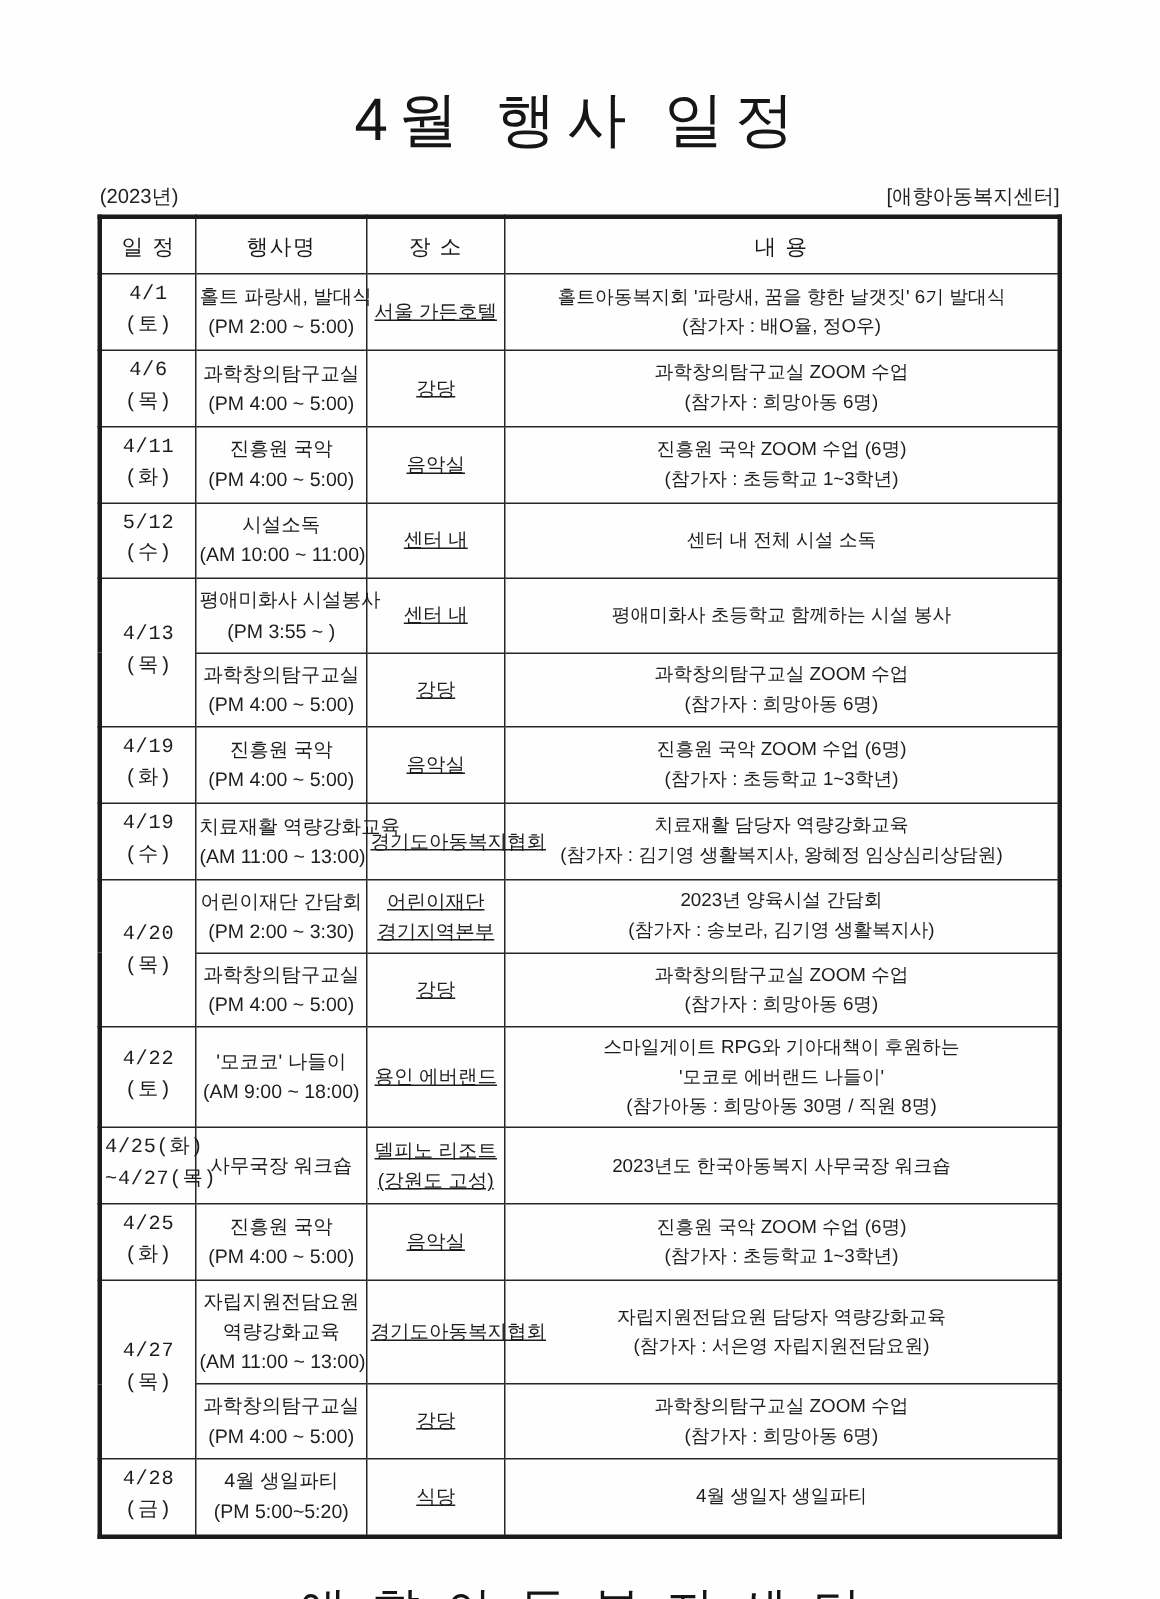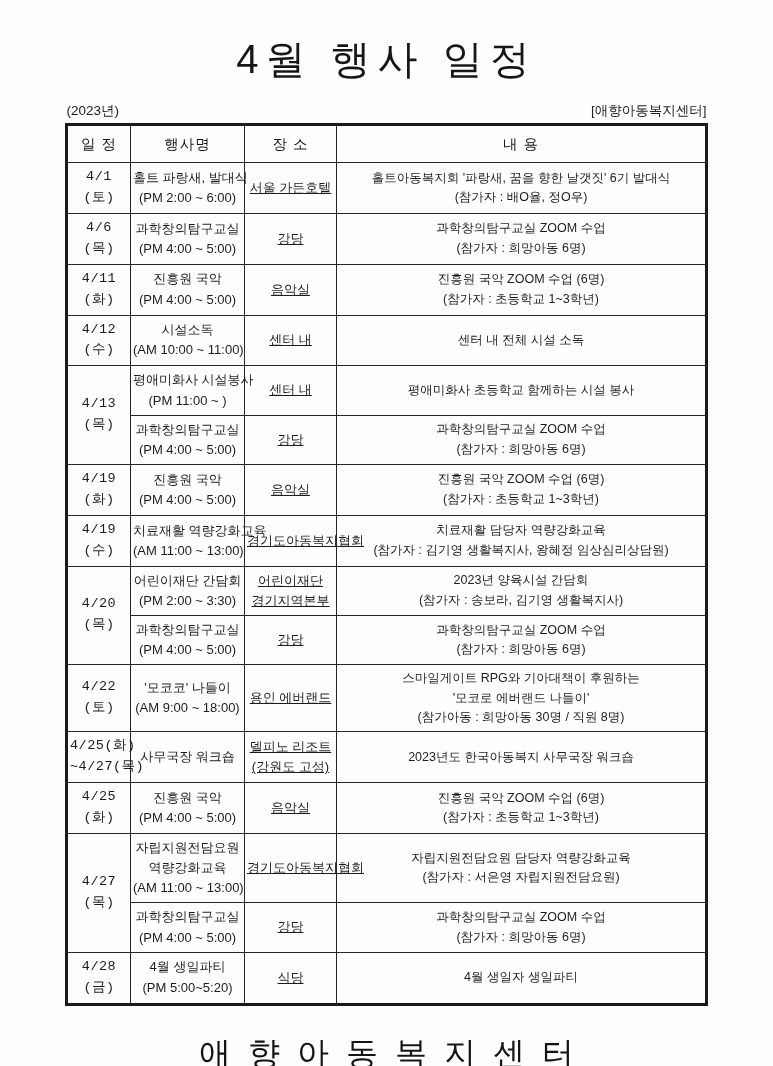--- a/index.html
+++ b/index.html
@@ -11,21 +11,21 @@
   }
   .page{
     position:relative;
     width:773px;
     height:1066px;
     background:#fefefe;
     overflow:hidden;
   }
   .title{
     margin:0;
-    padding-top:32px;
+    padding-top:52px;
     text-align:center;
     font-size:40px;
     font-weight:500;
     letter-spacing:7px;
     color:#161616;
   }
   .meta-row{
     width:640px;
     margin:15px auto 3px auto;
     display:flex;
@@ -106,21 +106,21 @@
         </tr>
     </thead>
     <tbody id="table-body">
         <tr class="row">
           <td class="date-cell" rowspan="1">
             <div>4/1</div>
             <div>(토)</div>
           </td>
           <td class="event-name-cell">
             <div>홀트 파랑새, 발대식</div>
-            <div>(PM 2:00 ~ 6:00)</div>
+            <div>(PM 2:00 ~ 5:00)</div>
           </td>
           <td class="place-cell">
             <div>서울 가든호텔</div>
           </td>
           <td class="content-cell">
             <div>홀트아동복지회 '파랑새, 꿈을 향한 날갯짓' 6기 발대식</div>
             <div>(참가자 : 배O율, 정O우)</div>
           </td>
         </tr>
         <tr class="row">
@@ -152,42 +152,42 @@
           <td class="place-cell">
             <div>음악실</div>
           </td>
           <td class="content-cell">
             <div>진흥원 국악 ZOOM 수업 (6명)</div>
             <div>(참가자 : 초등학교 1~3학년)</div>
           </td>
         </tr>
         <tr class="row">
           <td class="date-cell" rowspan="1">
-            <div>4/12</div>
+            <div>5/12</div>
             <div>(수)</div>
           </td>
           <td class="event-name-cell">
             <div>시설소독</div>
             <div>(AM 10:00 ~ 11:00)</div>
           </td>
           <td class="place-cell">
             <div>센터 내</div>
           </td>
           <td class="content-cell">
             <div>센터 내 전체 시설 소독</div>
           </td>
         </tr>
         <tr class="row">
           <td class="date-cell" rowspan="2">
             <div>4/13</div>
             <div>(목)</div>
           </td>
           <td class="event-name-cell">
             <div>평애미화사 시설봉사</div>
-            <div>(PM 11:00 ~ )</div>
+            <div>(PM 3:55 ~ )</div>
           </td>
           <td class="place-cell">
             <div>센터 내</div>
           </td>
           <td class="content-cell">
             <div>평애미화사 초등학교 함께하는 시설 봉사</div>
           </td>
         </tr>
         <tr class="row">
           <td class="event-name-cell">

